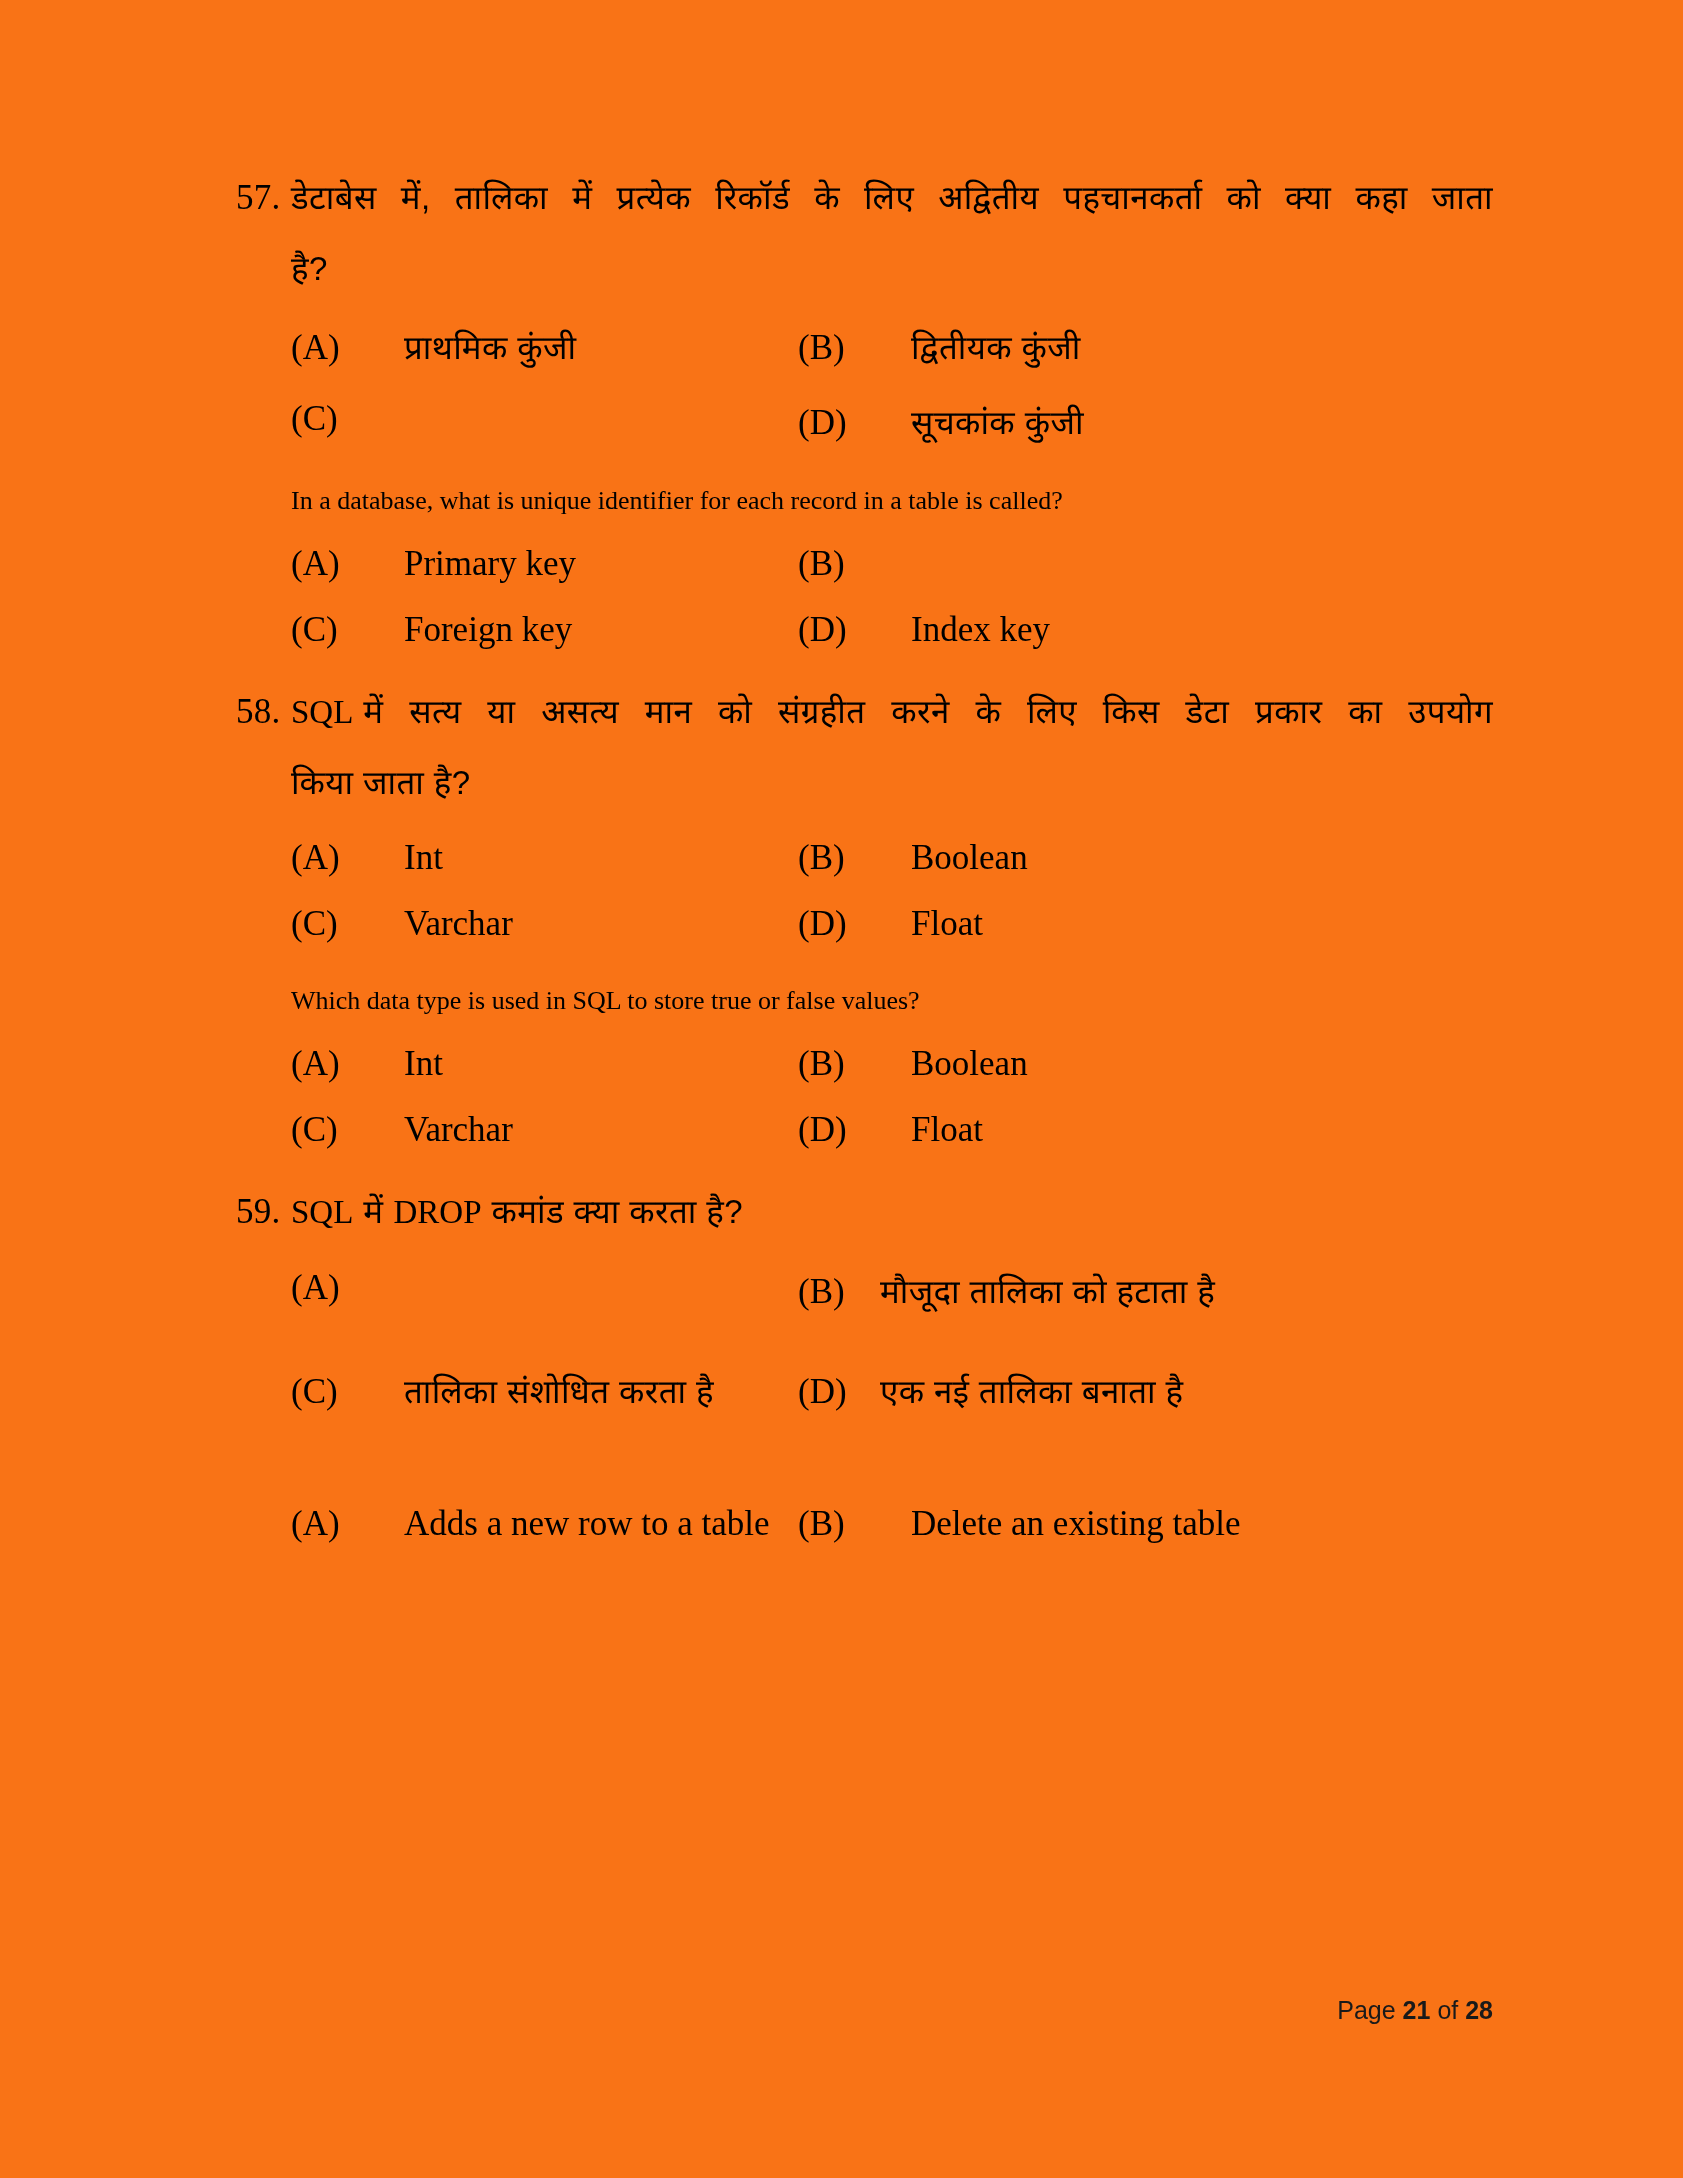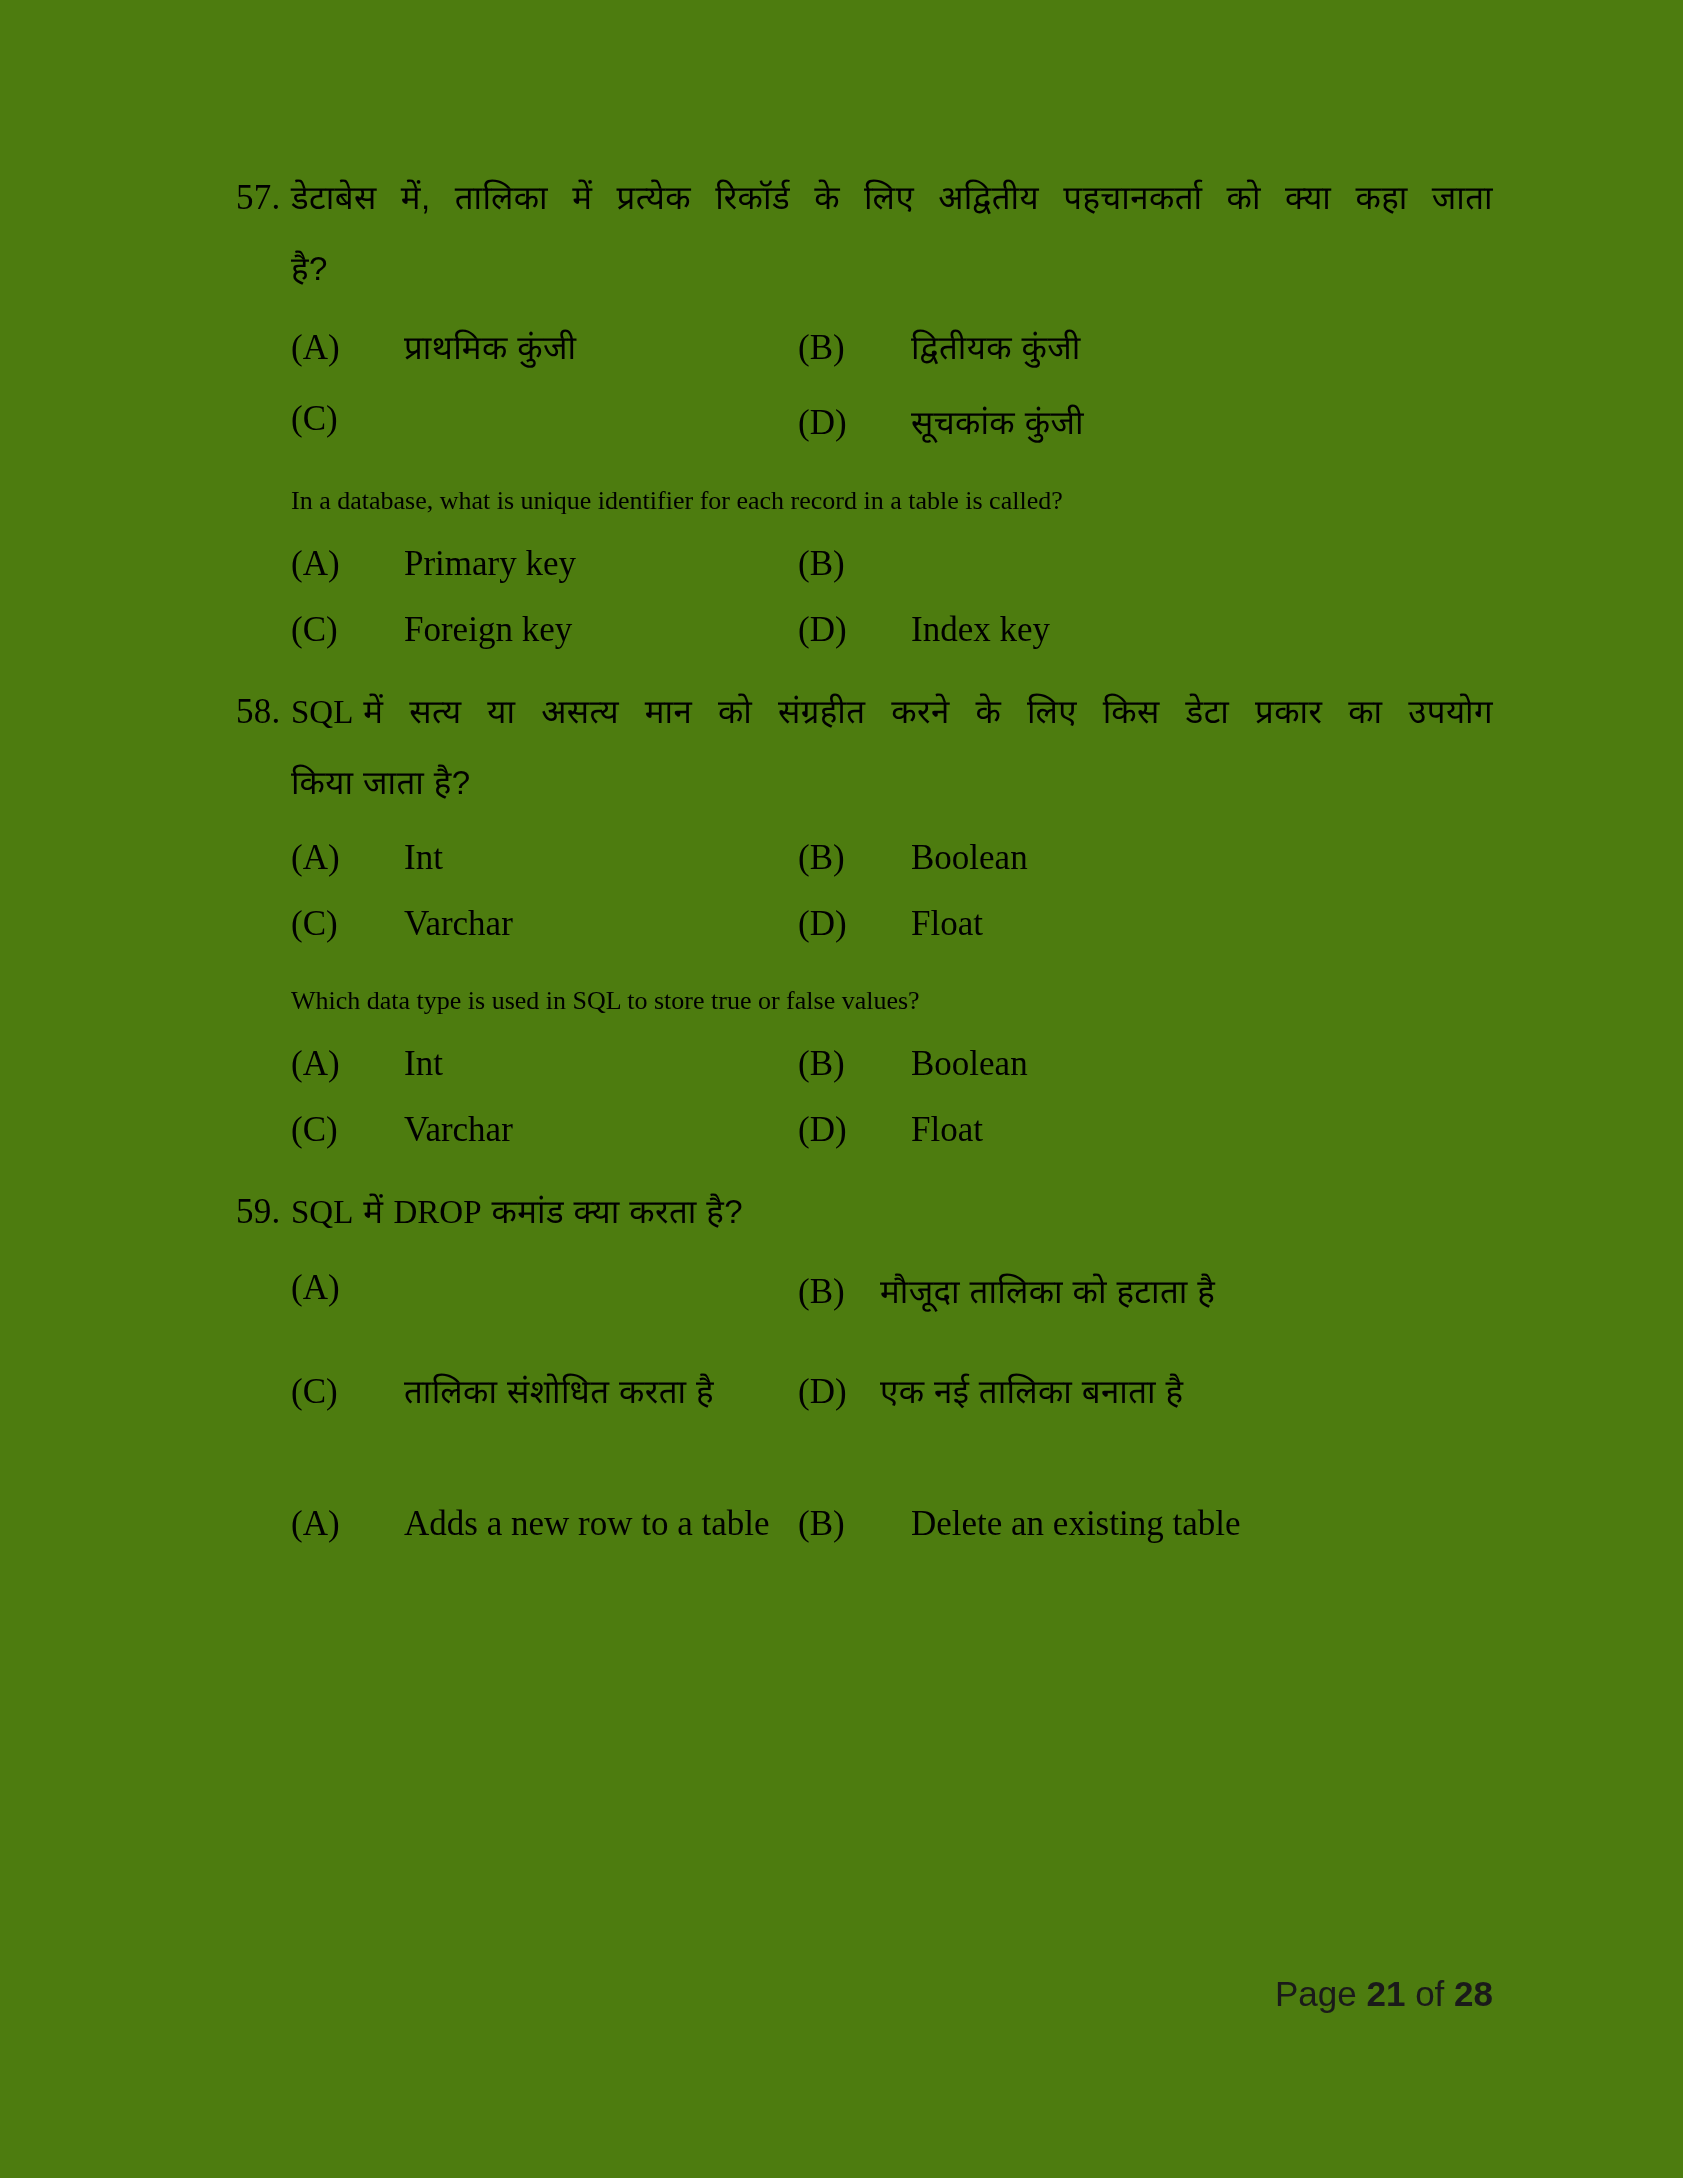--- a/index.html
+++ b/index.html
@@ -5,21 +5,21 @@
 <style>
   html, body {
     margin: 0;
     padding: 0;
     background: #ffffff;
   }
   .page {
     position: relative;
     width: 1683px;
     height: 2178px;
-    background: #4d7c0f;
+    background: #f97316;
     margin: 0 auto;
     overflow: hidden;
     font-family: "Liberation Serif", "DejaVu Serif", serif;
     color: #000000;
   }
 
   
   .content {
     position: absolute;
     left: 236px;
@@ -115,23 +115,23 @@
   .sp-30 { height: 30px; }
   .sp-34 { height: 34px; }
   .sp-40 { height: 40px; }
   .sp-56 { height: 55px; }
   .sp-66 { height: 65px; }
 
   
   .footer {
     position: absolute;
     right: 190px;
-    bottom: 164px;
+    bottom: 153px;
     font-family: "Liberation Sans", "DejaVu Sans", sans-serif;
-    font-size: 35px;
+    font-size: 25px;
     color: #1a1a1a;
     white-space: nowrap;
   }
   .footer .num {
     font-weight: bold;
   }
 </style>
 </head>
 <body>
 

